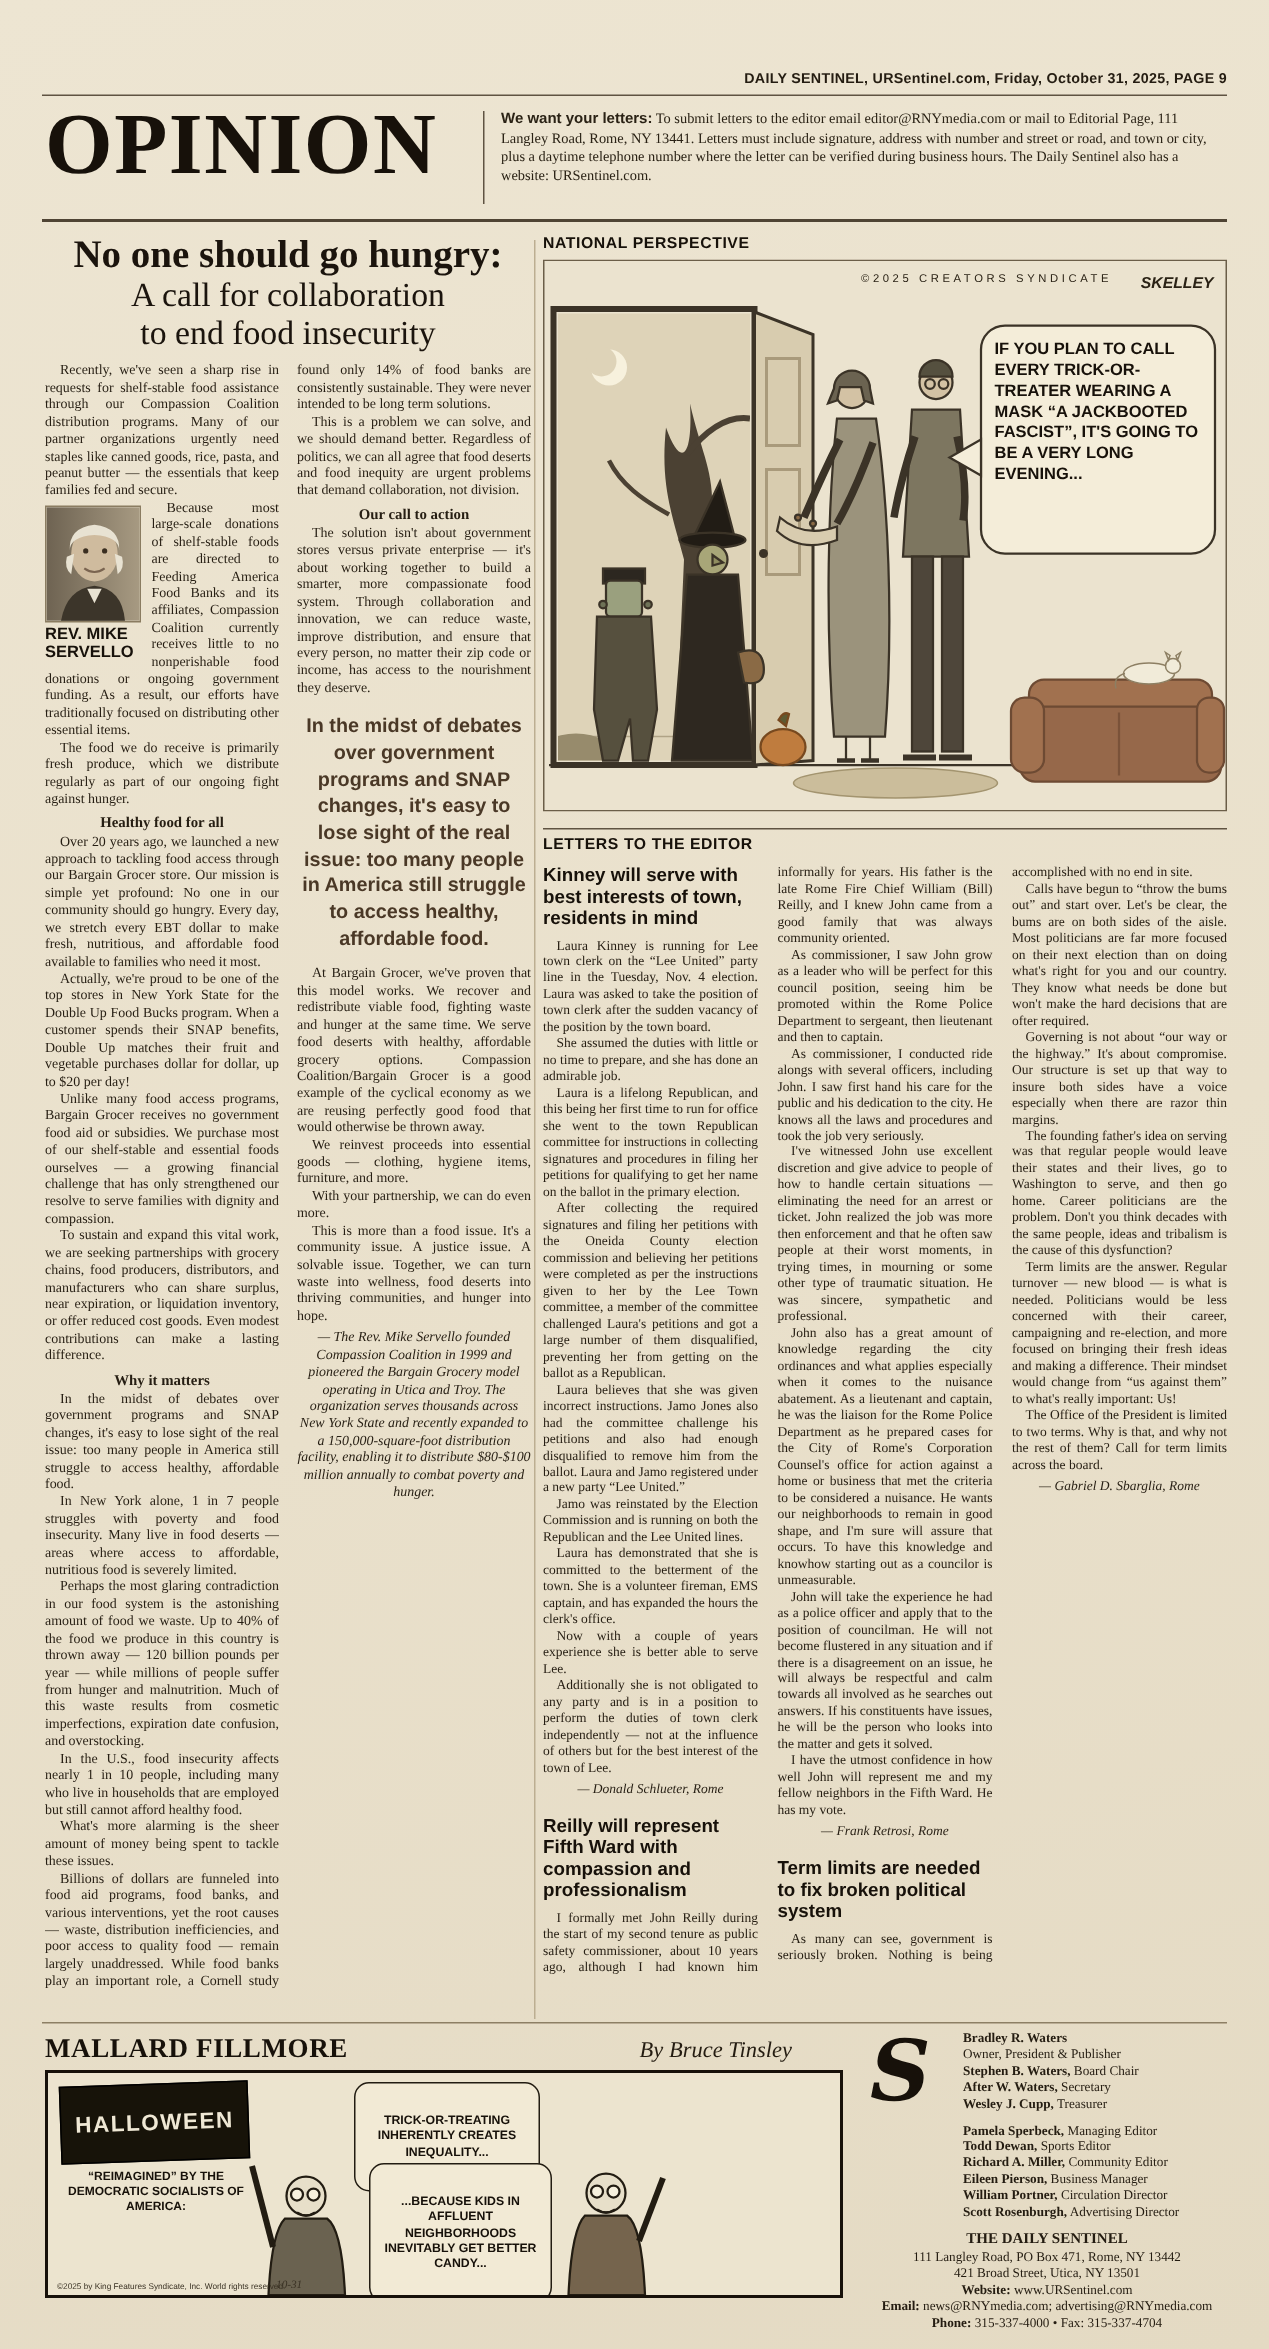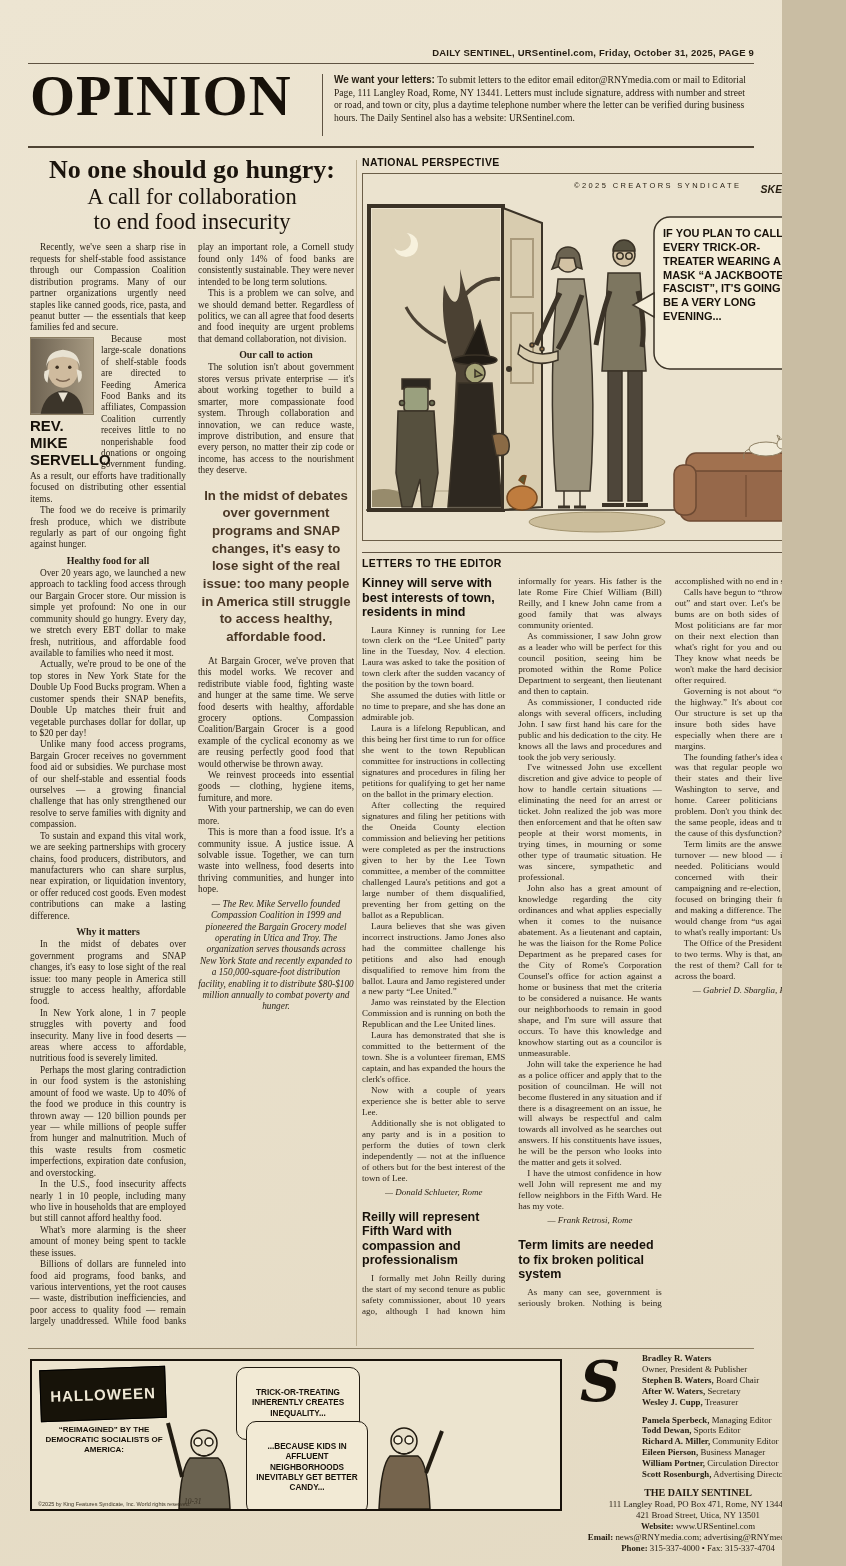--- a/index.html
+++ b/index.html
@@ -1,18 +1,18 @@
 <!DOCTYPE html>
 <html><head>
 <meta charset="utf-8">
 <style>
   * { margin:0; padding:0; box-sizing:border-box; }
   html,body { width:846px; }
   body { font-family:"Liberation Serif", serif; background:#c9bda3; }
-  .page { position:relative; width:782px; height:1566px; overflow:hidden;
+  .page { position:relative; width:846px; height:1566px; overflow:hidden;
           background:linear-gradient(160deg,#ede5d2 0%, #e9e0cb 55%, #e4dac3 100%); color:#261e13; }
 
   
   .top-header { position:absolute; top:47px; right:28px; font-family:"Liberation Sans",sans-serif;
                 font-size:9.5px; font-weight:bold; letter-spacing:.2px; color:#241c11; }
   .rule-top { position:absolute; left:28px; right:28px; top:63px; height:1px; background:#5f5342; }
   .rule-masthead { position:absolute; left:28px; right:28px; top:146px; height:2px; background:#4f4434; }
 
   
   .opinion-title { position:absolute; left:30px; top:62px; font-size:58px; font-weight:bold;
@@ -29,21 +29,21 @@
   .headline { text-align:center; color:#1b140d; margin-bottom:8px; }
   .h-line1 { font-size:26px; font-weight:bold; line-height:1.08; }
   .h-line2, .h-line3 { font-size:22.5px; line-height:1.12; }
   .article-body { height:1088px; column-count:2; column-gap:12px; column-fill:auto;
                   font-size:9.3px; line-height:1.23; text-align:justify; overflow:hidden; }
   .article-body p { text-indent:10px; margin:0; }
   .article-body p.subhead { text-indent:0; text-align:center; font-weight:bold; font-size:9.9px; margin:4px 0 1px; }
   .article-body p.sig { text-indent:0; font-style:italic; text-align:center; margin-top:3px; }
   .photo-float { float:left; width:66px; margin:3px 5px 2px 0; }
   .photo-float svg { display:block; border:1px solid #8a7c61; }
-  .photo-cap { font-family:"Liberation Sans",sans-serif; font-weight:bold; font-size:15px; line-height:1.15; margin-top:2px; color:#17110a; }
+  .photo-cap { font-family:"Liberation Sans",sans-serif; font-weight:bold; font-size:11px; line-height:1.15; margin-top:2px; color:#17110a; }
   .pull-quote { break-inside:avoid; -webkit-column-break-inside:avoid; font-family:"Liberation Sans",sans-serif;
                 font-weight:bold; font-size:13.2px; line-height:1.34; text-align:center; color:#4a3826;
                 padding:10px 3px 10px; }
 
   
   .right-col { position:absolute; left:362px; top:156px; width:456px; }
   .np-label, .letters-label { font-family:"Liberation Sans",sans-serif; font-weight:bold; font-size:10.5px;
                 letter-spacing:.4px; color:#17110a; }
   .cartoon { position:relative; margin-top:5px; width:456px; height:368px; }
   .cartoon svg { position:absolute; left:0; top:0; }
@@ -311,20 +311,24 @@
         <p>The founding father's idea on serving was that regular people would leave their states and their lives, go to Washington to serve, and then go home. Career politicians are the problem. Don't you think decades with the same people, ideas and tribalism is the cause of this dysfunction?</p>
         <p>Term limits are the answer. Regular turnover — new blood — is what is needed. Politicians would be less concerned with their career, campaigning and re-election, and more focused on bringing their fresh ideas and making a difference. Their mindset would change from “us against them” to what's really important: Us!</p>
         <p>The Office of the President is limited to two terms. Why is that, and why not the rest of them? Call for term limits across the board.</p>
         <p class="letter-sig">— Gabriel D. Sbarglia, Rome</p>
       </div>
   </div>
 
   <div class="bottom-rule"></div>
 
   <div class="comic-block">
+    <div class="comic-titlebar">
+      <span class="comic-title">MALLARD FILLMORE</span>
+      <span class="comic-byline">By Bruce Tinsley</span>
+    </div>
     <div class="comic-panel">
       <svg width="528" height="148" viewBox="0 0 528 148">
         <g stroke="#221c12" stroke-width="1.5">
           <circle cx="172" cy="82" r="13" fill="#e7dfc9"></circle>
           <circle cx="166" cy="81" r="4" fill="#f6f0dd"></circle>
           <circle cx="177" cy="81" r="4" fill="#f6f0dd"></circle>
           <path d="M166,93 q6,4 12,0" fill="none"></path>
           <path d="M158,97 Q149,106 147,148 L198,148 Q196,104 186,97 Z" fill="#6a6250"></path>
           <path d="M150,116 L136,62" stroke-width="4" fill="none"></path>
         </g>

